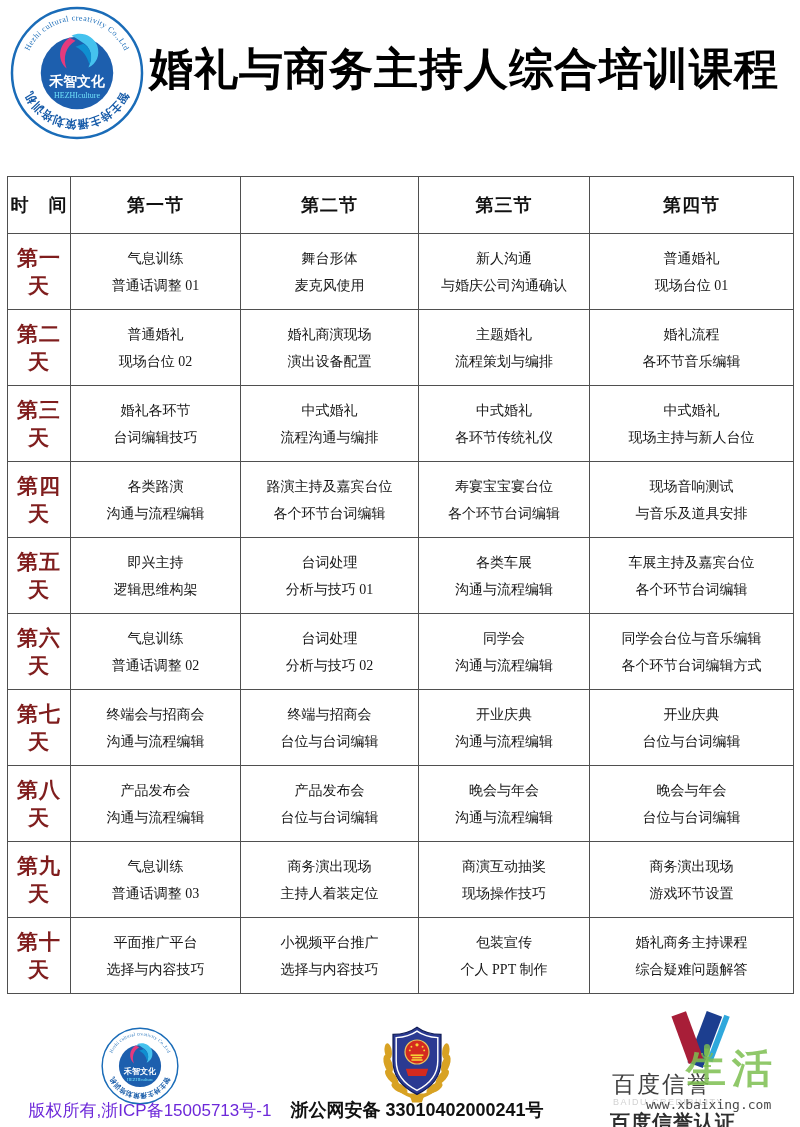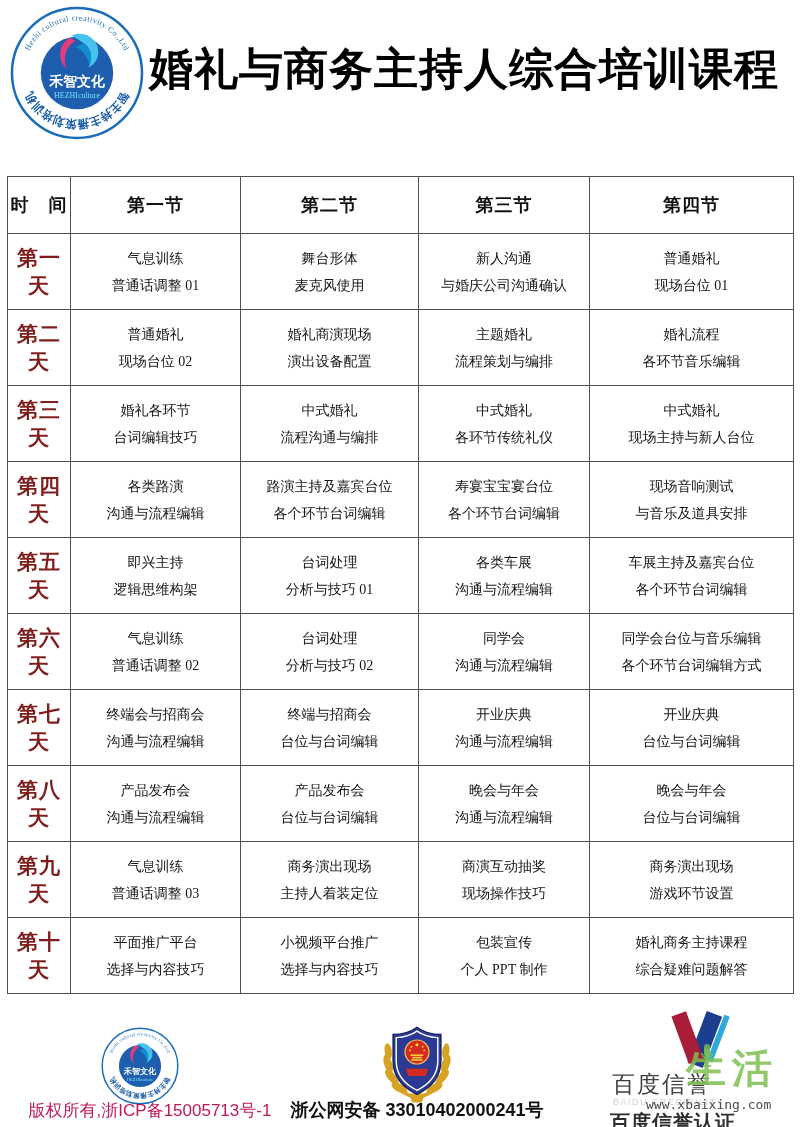--- a/index.html
+++ b/index.html
@@ -17,21 +17,21 @@
               padding:0 2px;overflow:hidden;}
   table.sched thead th{height:56px;font-size:18px;font-weight:700;letter-spacing:1px;color:#111;}
   table.sched tbody tr{height:76px;}
   table.sched tbody th{font-size:21px;font-weight:700;color:#7f1d1d;letter-spacing:1px;}
   table.sched td{font-size:14px;color:#161616;}
   .cell-line{line-height:27px;white-space:nowrap;}
   
   .ftr{position:absolute;top:987px;left:0;width:800px;height:140px;}
   .ftr-hezhi{position:absolute;left:101px;top:40px;width:78px;height:78px;}
   .icp{position:absolute;left:0;top:112px;width:300px;text-align:center;
-       font-size:17px;color:#be185d;font-family:"Liberation Sans",sans-serif;}
+       font-size:17px;color:#6d28d9;font-family:"Liberation Sans",sans-serif;}
   .badge{position:absolute;left:377px;top:38px;width:80px;height:78px;}
   .beian{position:absolute;left:277px;top:111px;width:280px;text-align:center;
          font-size:18px;font-weight:700;color:#111;font-family:"Liberation Sans",sans-serif;}
   .bdv{position:absolute;left:666px;top:24px;width:66px;height:58px;}
   .bd-title{position:absolute;left:612px;top:82px;font-size:23px;color:#404040;
             letter-spacing:2px;font-family:"Liberation Sans",sans-serif;}
   .bd-sub{position:absolute;left:613px;top:110px;font-size:9px;color:#d2d2d2;
           letter-spacing:1.5px;font-family:"Liberation Sans",sans-serif;}
   .wm-text{position:absolute;left:686px;top:54px;font-size:40px;font-weight:700;
            color:rgba(124,190,80,0.85);letter-spacing:6px;}

